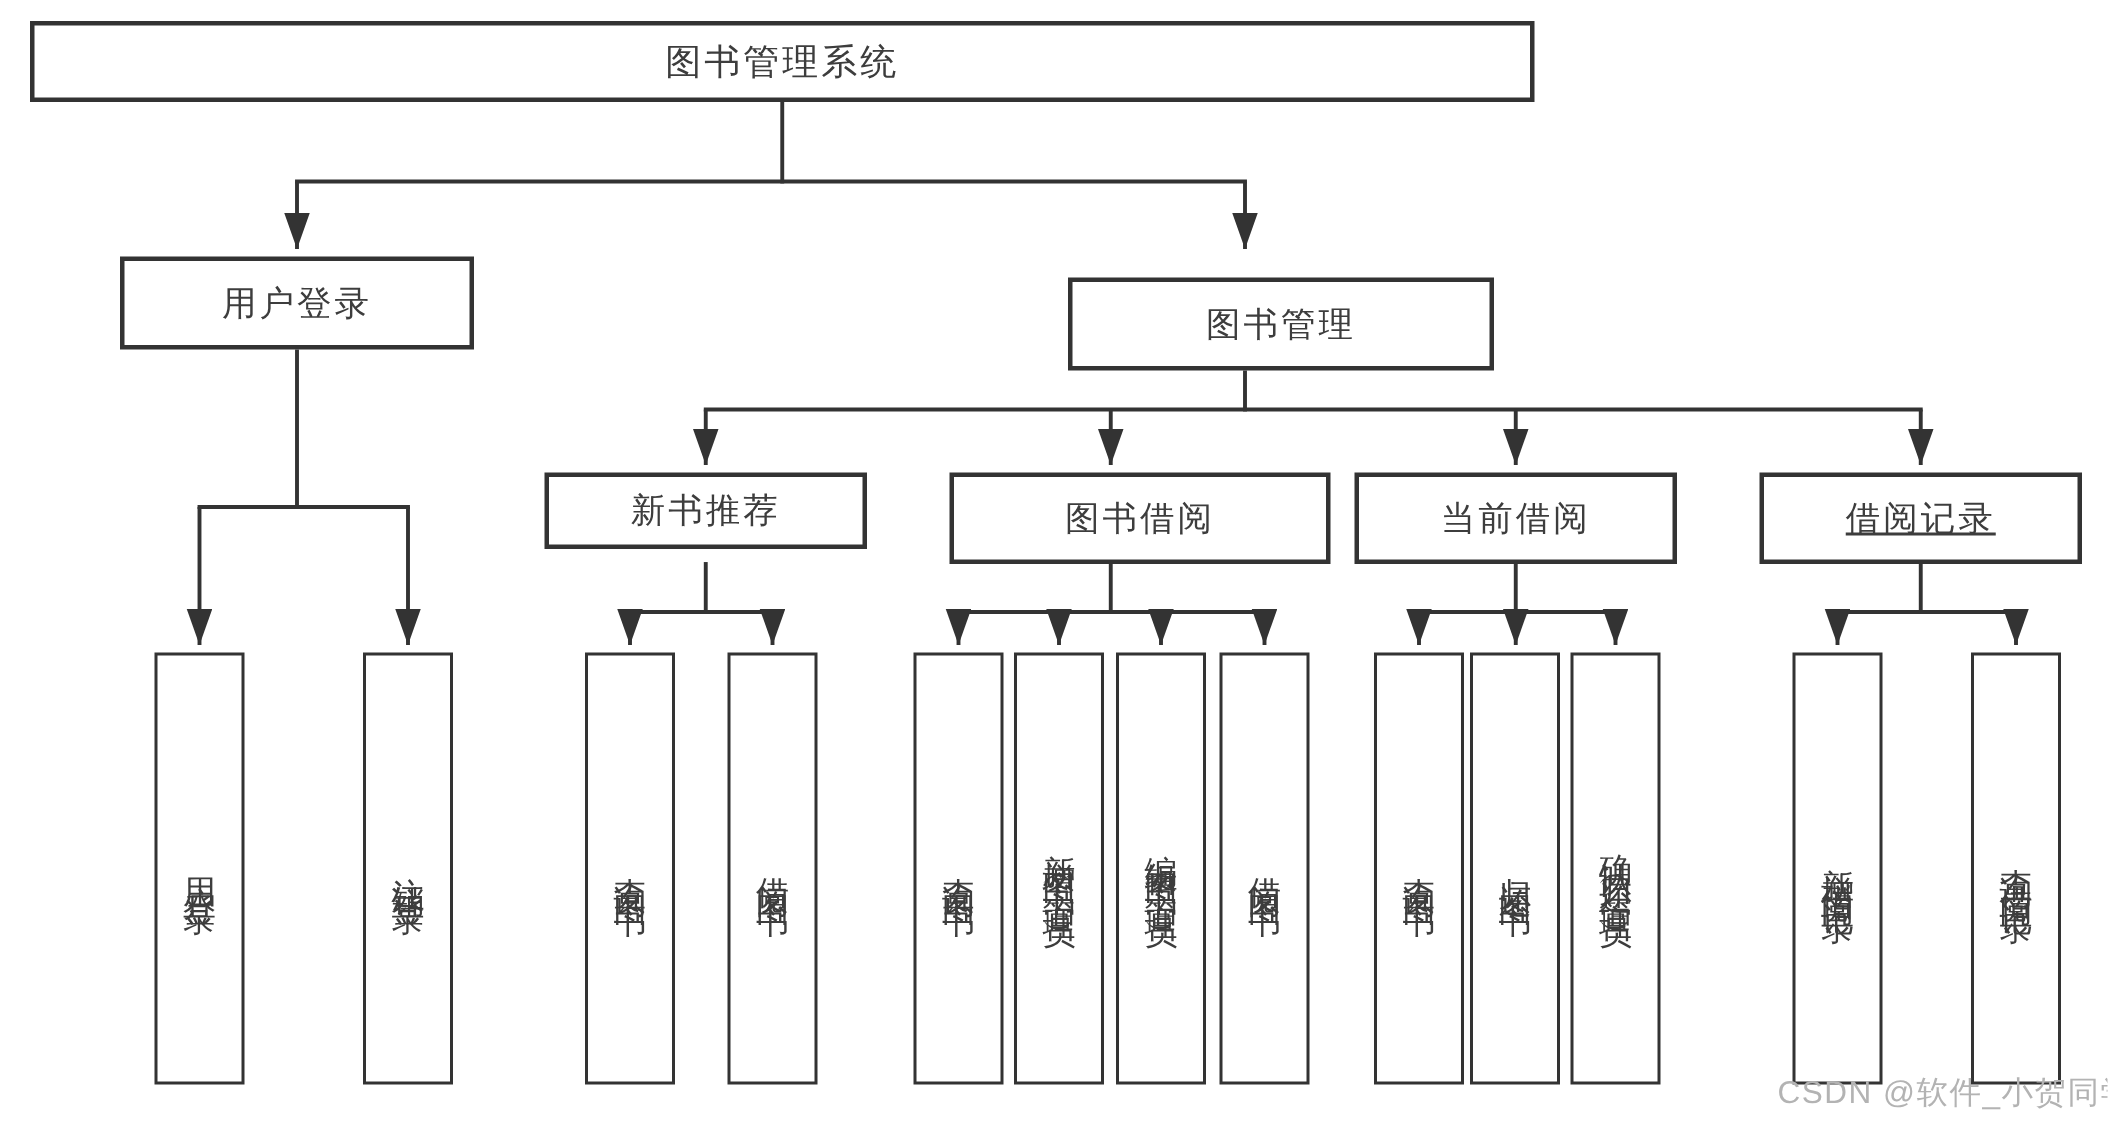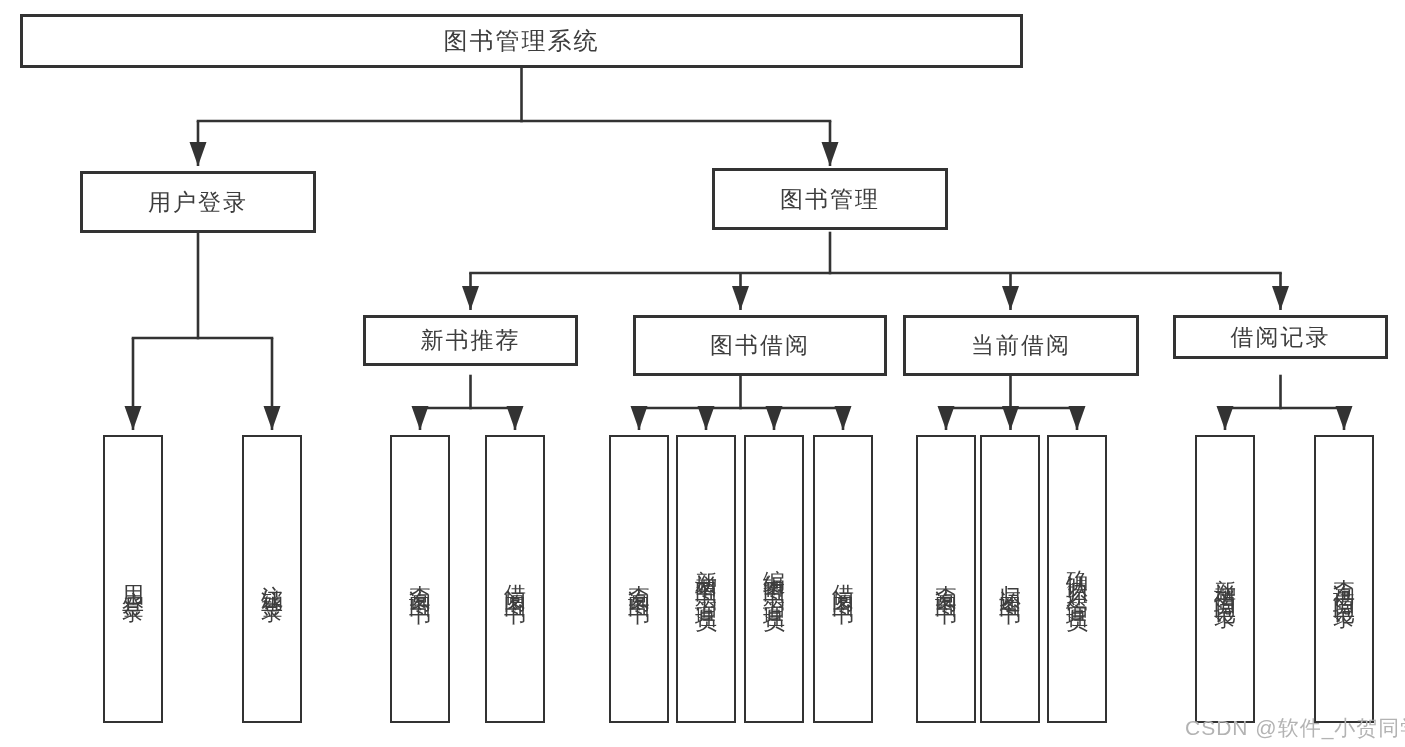--- a/index.html
+++ b/index.html
@@ -127,26 +127,26 @@
       <line x1="1077" y1="408" x2="1077" y2="430" marker-end="url(#ah)"></line>
 
       <line x1="1225" y1="408" x2="1225" y2="430" marker-end="url(#ah)"></line>
       <line x1="1344" y1="408" x2="1344" y2="430" marker-end="url(#ah)"></line>
     </g>
   </svg>
 
   <div class="box root-box" style="left:20px;top:14px;width:1003px;height:54px;">图书管理系统</div>
 
   <div class="box branch-box" style="left:80px;top:171px;width:236px;height:62px;">用户登录</div>
-  <div class="box branch-box" style="left:712px;top:168px;width:236px;height:62px;">图书管理</div>
+  <div class="box branch-box" style="left:712px;top:185px;width:284px;height:62px;">图书管理</div>
 
   <div class="box branch-box" style="left:363px;top:315px;width:215px;height:51px;">新书推荐</div>
   <div class="box branch-box" style="left:633px;top:315px;width:254px;height:61px;">图书借阅</div>
-  <div class="box branch-box" style="left:903px;top:315px;width:236px;height:61px;">当前借阅</div>
-  <div class="box branch-box" style="left:1173px;top:315px;width:215px;height:44px;">借阅记录</div>
+  <div class="box branch-box" style="left:903px;top:315px;width:215px;height:61px;">当前借阅</div>
+  <div class="box branch-box" style="left:1173px;top:315px;width:215px;height:61px;text-decoration:underline;">借阅记录</div>
 
   <div class="box leaf" style="left:103px;top:435px;width:60px;height:288px;">用户登录</div>
   <div class="box leaf" style="left:242px;top:435px;width:60px;height:288px;">注销登录</div>
 
   <div class="box leaf" style="left:390px;top:435px;width:60px;height:288px;">查询图书</div>
   <div class="box leaf" style="left:485px;top:435px;width:60px;height:288px;">借阅图书</div>
 
   <div class="box leaf" style="left:609px;top:435px;width:60px;height:288px;">查询图书</div>
   <div class="box leaf" style="left:676px;top:435px;width:60px;height:288px;">新增图书（管理员）</div>
   <div class="box leaf" style="left:744px;top:435px;width:60px;height:288px;">编辑图书（管理员）</div>

